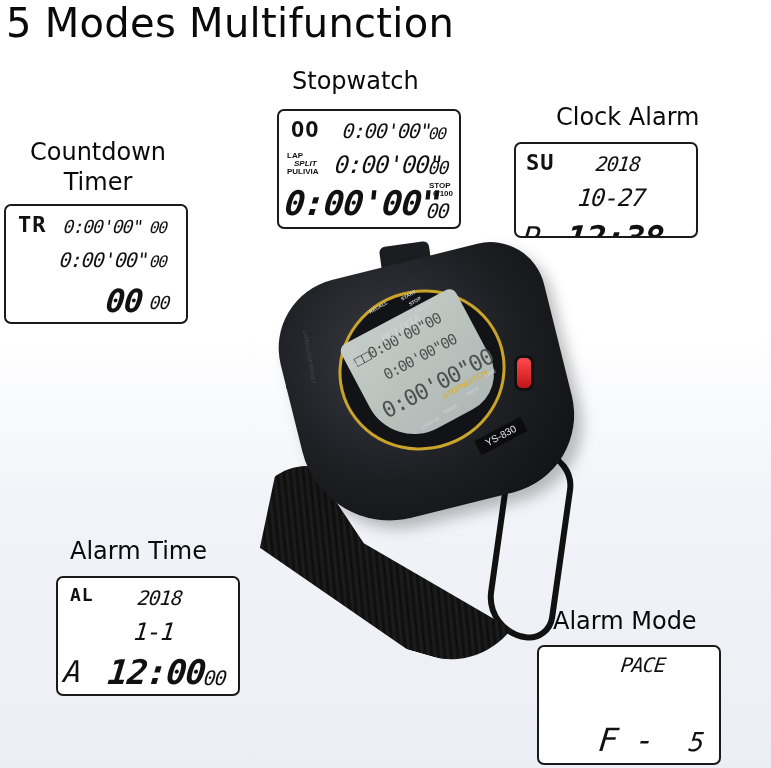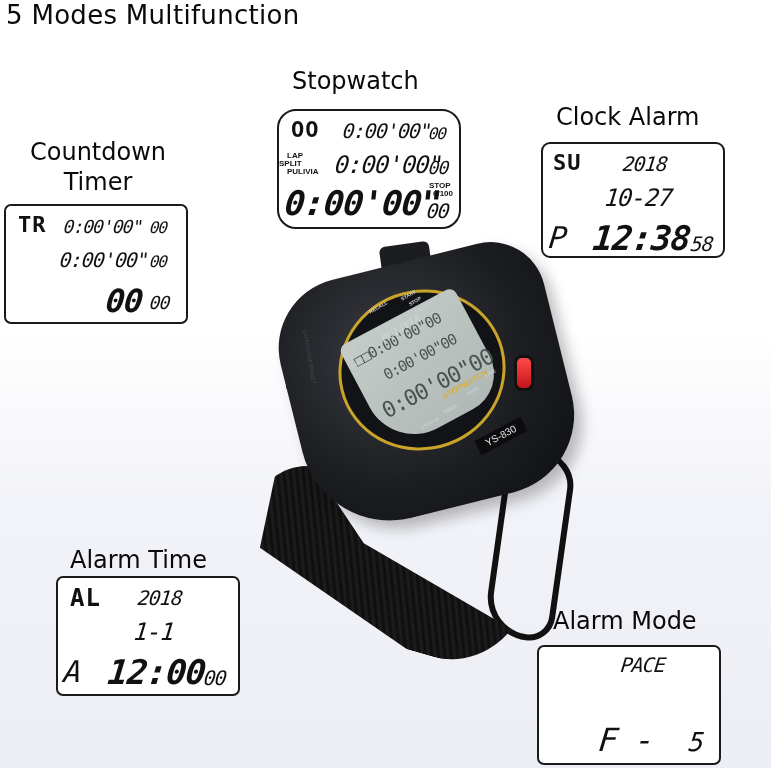--- a/index.html
+++ b/index.html
@@ -6,21 +6,21 @@
   html, body { width: 771px; height: 768px; overflow: hidden; background: #ffffff; }
   body { position: relative; font-family: "DejaVu Sans", sans-serif; color: #111; }
 
   .bg-wash {
     position: absolute; left: 0; top: 330px; width: 771px; height: 438px;
     background: linear-gradient(180deg, #ffffff 0%, #f2f3f8 40%, #eceef5 100%);
   }
 
   .page-title {
     position: absolute; left: 6px; top: 0px;
-    font-size: 26px; font-weight: 500; letter-spacing: 0.3px; color: #0a0a0a;
+    font-size: 40px; font-weight: 500; letter-spacing: 0.3px; color: #0a0a0a;
     font-family: "DejaVu Sans", sans-serif;
   }
 
   .mode-label {
     position: absolute; font-size: 24px; color: #0a0a0a; text-align: center;
     font-family: "DejaVu Sans", sans-serif; line-height: 30px;
   }
 
   .lcd {
     position: absolute; border: 2px solid #1a1a1a; border-radius: 7px; background: #fff;
@@ -72,26 +72,26 @@
   }
 </style>
 </head>
 <body>
 
 <div class="bg-wash"></div>
 
 <h1 class="page-title">5 Modes Multifunction</h1>
 
 <div class="mode-label" style="left:292px; top:66px;">Stopwatch</div>
-<div class="lcd" style="left:277px; top:109px; width:184px; height:120px;border-radius:19px;">
+<div class="lcd" style="left:277px; top:109px; width:184px; height:120px;">
   <span class="dot" style="left:12px; top:6px; font-size:22px;">OO</span>
   <span class="seg" style="left:64px; top:8px; font-size:20px;">0:00'00"</span>
   <span class="seg" style="left:150px; top:13px; font-size:16px;">00</span>
   <span class="tiny" style="left:8px; top:40px;">LAP</span>
-  <span class="tiny" style="left:0; top:48px;">SPLIT</span>
+  <span class="tiny" style="left:15px; top:48px;font-style:italic;">SPLIT</span>
   <span class="tiny" style="left:8px; top:56px;">PULIVIA</span>
   <span class="seg" style="left:56px; top:40px; font-size:24px;">0:00'00"</span>
   <span class="seg" style="left:150px; top:46px; font-size:18px;">00</span>
   <span class="tiny" style="left:150px; top:70px;">STOP</span>
   <span class="tiny" style="left:154px; top:78px;">6/100</span>
   <span class="seg" style="left:6px; top:72px; font-size:34px; font-weight:bold;">0:00'00"</span>
   <span class="seg" style="left:148px; top:88px; font-size:20px;">00</span>
 </div>
 
 <div class="mode-label" style="left:8px; top:137px; width:180px;">
@@ -102,32 +102,32 @@
   <span class="dot" style="left:12px; top:6px; font-size:22px;">TR</span>
   <span class="seg" style="left:58px; top:10px; font-size:18px;">0:00'00"</span>
   <span class="seg" style="left:144px; top:12px; font-size:16px;">00</span>
   <span class="seg" style="left:54px; top:42px; font-size:20px;">0:00'00"</span>
   <span class="seg" style="left:144px; top:46px; font-size:16px;">00</span>
   <span class="seg" style="left:100px; top:76px; font-size:32px; font-weight:bold;">00</span>
   <span class="seg" style="left:144px; top:86px; font-size:18px;">00</span>
 </div>
 
 <div class="mode-label" style="left:556px; top:102px;">Clock Alarm</div>
-<div class="lcd" style="left:541px; top:142px; width:184px; height:116px;border-radius:9px;">
+<div class="lcd" style="left:514px; top:142px; width:184px; height:96px;">
   <span class="dot" style="left:10px; top:6px; font-size:22px;">SU</span>
   <span class="seg" style="left:80px; top:8px; font-size:20px;">2018</span>
   <span class="seg" style="left:62px; top:40px; font-size:24px;">10-27</span>
   <span class="seg" style="left:6px; top:76px; font-size:30px;">P</span>
   <span class="seg" style="left:50px; top:74px; font-size:34px; font-weight:bold;">12:38</span>
   <span class="seg" style="left:148px; top:88px; font-size:20px;">58</span>
 </div>
 
-<div class="mode-label" style="left:70px; top:536px;margin-top:9px;">Alarm Time</div>
+<div class="mode-label" style="left:70px; top:536px;">Alarm Time</div>
 <div class="lcd" style="left:56px; top:576px; width:184px; height:120px;">
-  <span class="dot" style="left:12px; top:6px; font-size:24px;">AL</span>
+  <span class="dot" style="left:12px; top:6px; font-size:18px;">AL</span>
   <span class="seg" style="left:80px; top:8px; font-size:20px;">2018</span>
   <span class="seg" style="left:76px; top:40px; font-size:24px;">1-1</span>
   <span class="seg" style="left:6px; top:76px; font-size:30px;">A</span>
   <span class="seg" style="left:50px; top:74px; font-size:34px; font-weight:bold;">12:00</span>
   <span class="seg" style="left:146px; top:88px; font-size:20px;">00</span>
 </div>
 
 <div class="mode-label" style="left:553px; top:606px;">Alarm Mode</div>
 <div class="lcd" style="left:537px; top:645px; width:184px; height:120px;">
   <span class="seg" style="left:82px; top:6px; font-size:20px;">PACE</span>

